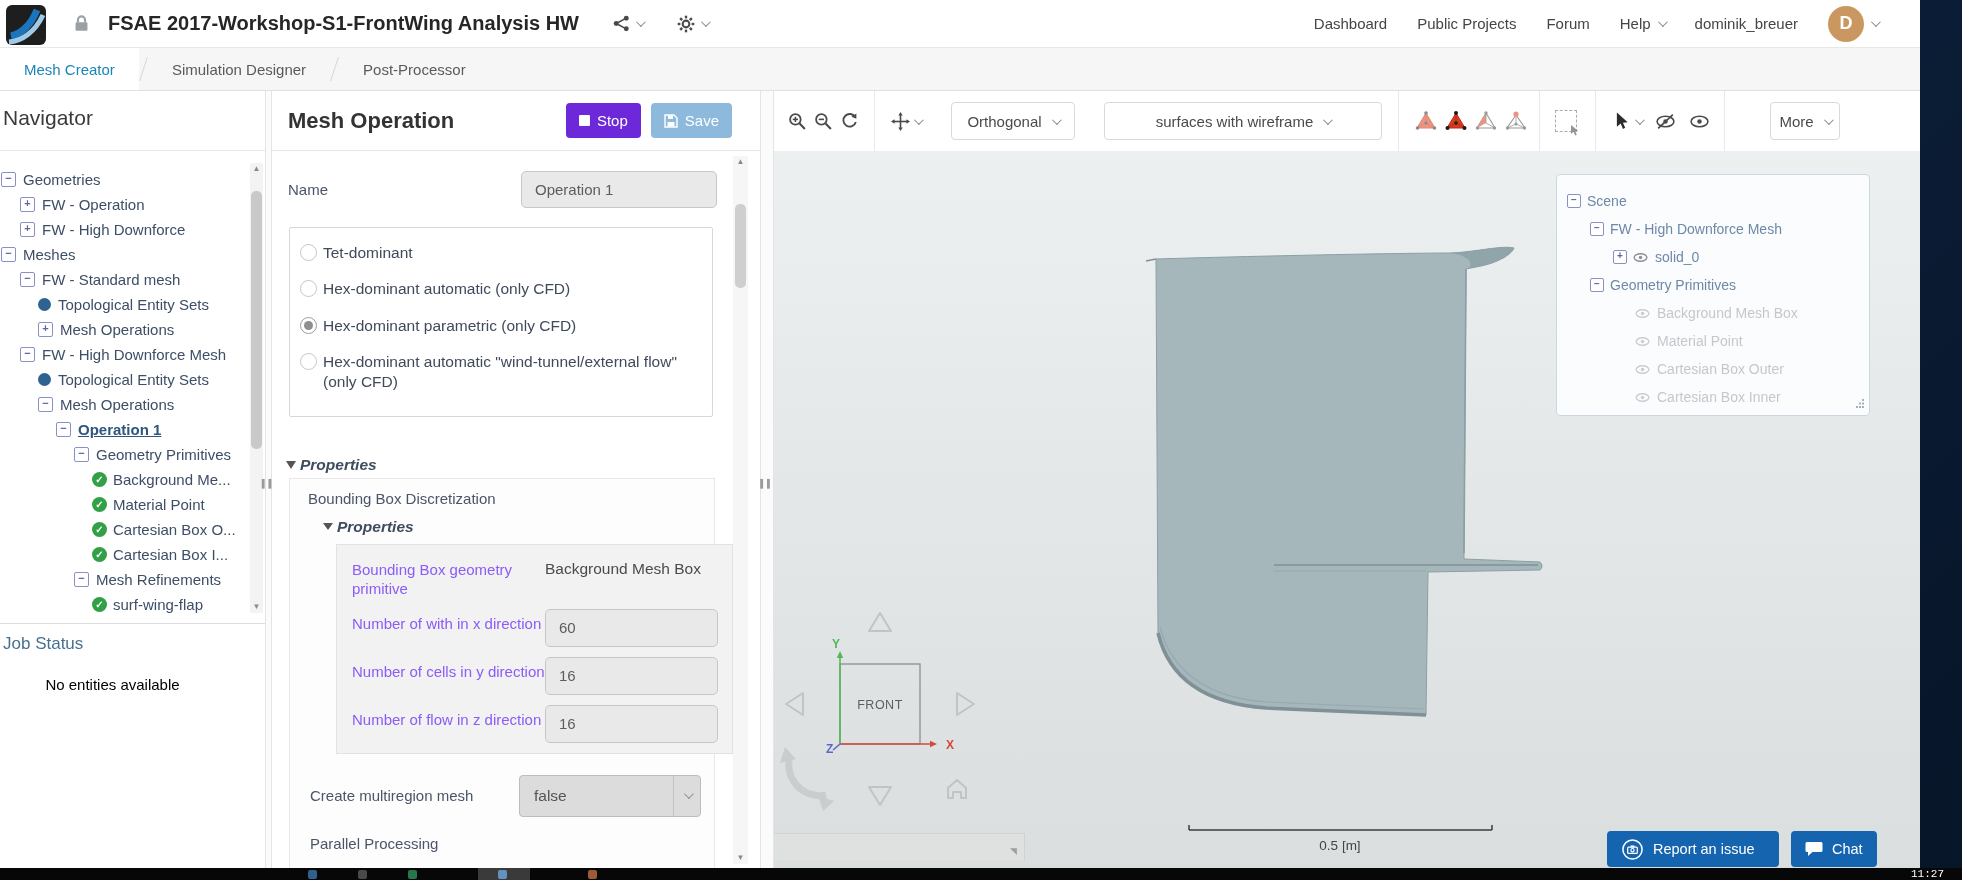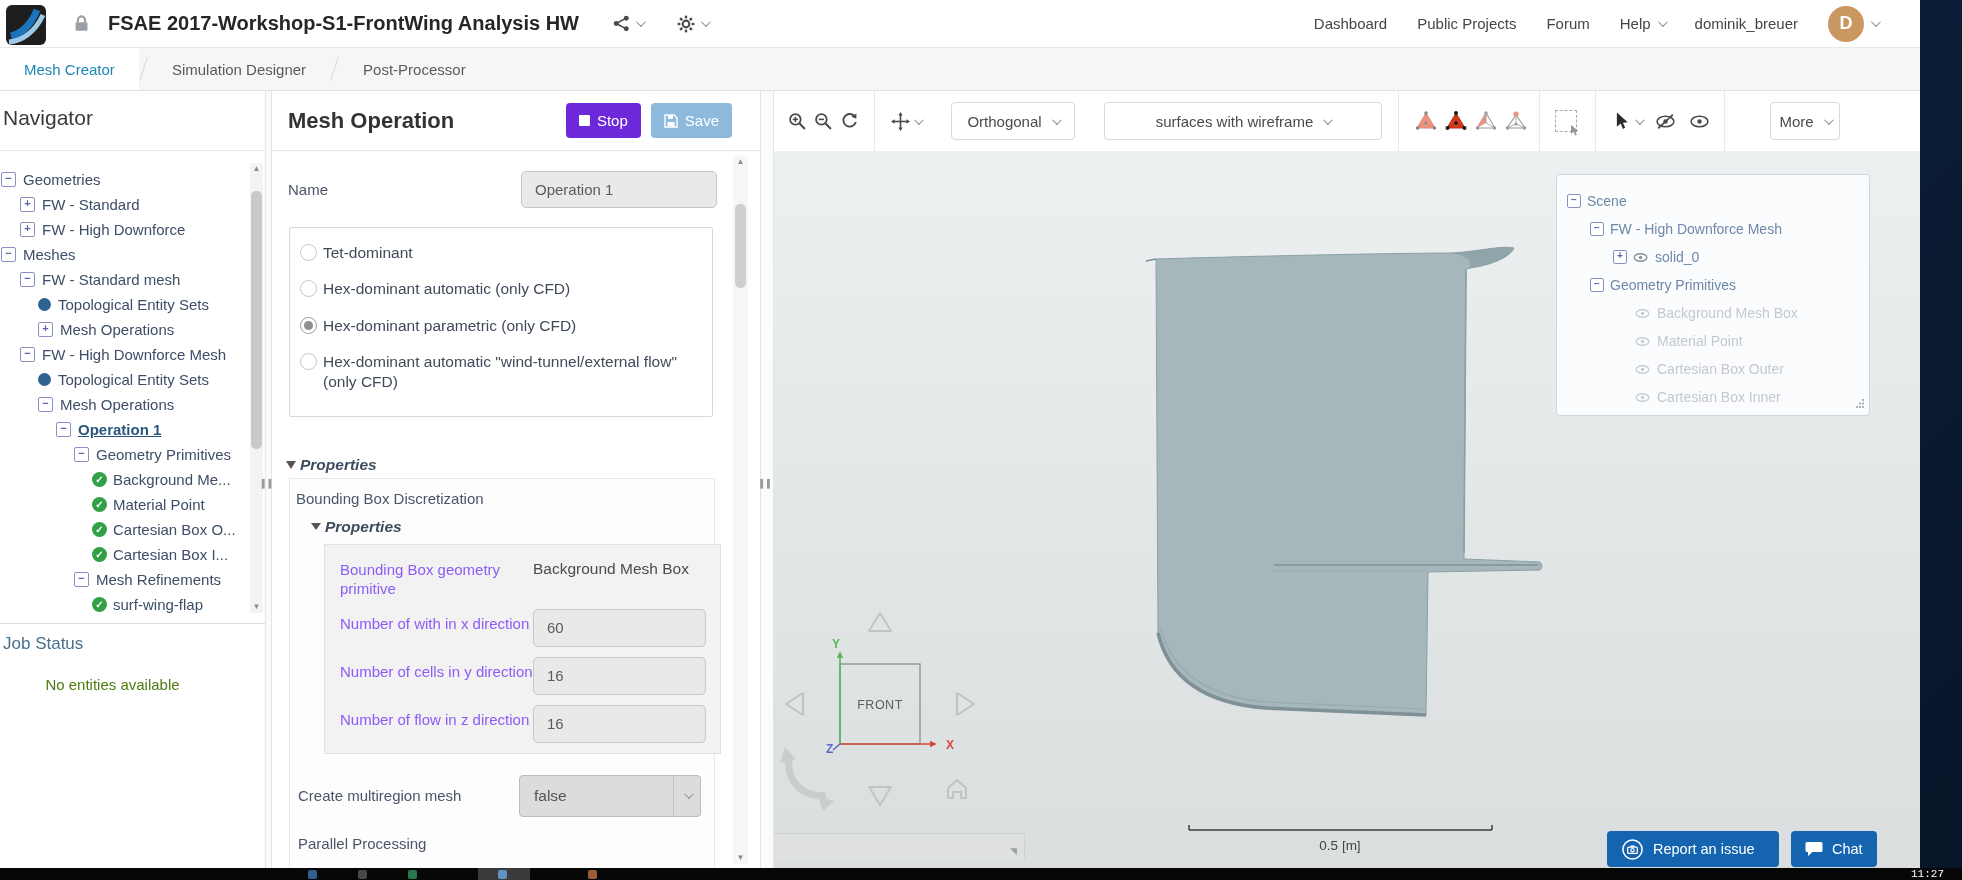--- a/index.html
+++ b/index.html
@@ -41,21 +41,21 @@
        font-size:11px;line-height:11px;text-align:center;margin-right:7px;font-weight:bold;}
   .bdot{width:13px;height:13px;flex:none;border-radius:50%;background:#2e6391;margin-right:7px;}
   .gchk{width:15px;height:15px;flex:none;border-radius:50%;background:#31a046;color:#fff;font-size:10px;line-height:15px;text-align:center;margin-right:6px;font-weight:bold;}
   .tsel{font-weight:bold;text-decoration:underline;color:#2d567f;}
   
   .sscroll{position:absolute;right:2px;top:72px;width:13px;height:450px;background:#f3f3f3;border-radius:2px;}
   .sarrow{position:absolute;left:0;width:13px;height:12px;color:#8a8a8a;font-size:8px;text-align:center;line-height:12px;}
   .sthumb{position:absolute;left:1px;width:11px;border-radius:5px;background:#c9c9c9;}
   .jobwrap{position:absolute;left:0;right:0;top:532px;bottom:0;border-top:1px solid #ddd;}
   .jobtitle{font-size:17px;color:#48708f;padding:10px 0 0 3px;}
-  .jobempty{margin-top:22px;text-align:center;font-size:15px;color:#4d7c0f;padding-right:40px;}
+  .jobempty{margin-top:22px;text-align:center;font-size:15px;color:#000000;padding-right:40px;}
 
   .split{flex:none;background:#fbfbfb;border-left:1px solid #e4e4e4;border-right:1px solid #e4e4e4;position:relative;}
   .split.s1{width:5px;}.split.s2{width:12px;}
   .split .grip{position:absolute;top:388px;left:50%;transform:translateX(-50%);color:#9a9a9a;font-size:8px;letter-spacing:1px;}
 
   
   .mpanel{width:488px;flex:none;position:relative;background:#fff;}
   .mphead{height:60px;display:flex;align-items:center;padding:0 28px 0 16px;box-sizing:border-box;border-bottom:1px solid #e5e5e5;}
   .mptitle{font-size:22px;font-weight:600;color:#333;}
   .btn{display:flex;align-items:center;gap:7px;border-radius:4px;color:#fff;font-size:15px;height:35px;padding:0 13px;cursor:pointer;}
@@ -69,21 +69,21 @@
           font-size:15px;color:#5c5c5c;display:flex;align-items:center;padding-left:13px;}
   .radiobox{position:absolute;top:76px;left:17px;width:424px;box-sizing:border-box;border:1px solid #d8d8d8;border-radius:2px;padding:15px 12px 8px 10px;background:#fff;}
   .ropt{display:flex;align-items:flex-start;margin-bottom:17px;cursor:pointer;}
   .rc{width:15px;height:15px;flex:none;border:1.5px solid #c6c6c6;border-radius:50%;background:#fff;margin-right:6px;margin-top:1px;position:relative;}
   .rc.on{border-color:#9c9c9c;}
   .rc.on::after{content:"";position:absolute;left:3px;top:3px;width:9px;height:9px;border-radius:50%;background:#8f8f8f;}
   .rlbl{font-size:15.5px;color:#3f4a5a;line-height:1.25;}
   .propsh{position:absolute;top:305px;left:14px;display:flex;align-items:center;gap:4px;}
   .tri{width:0;height:0;border-left:5.5px solid transparent;border-right:5.5px solid transparent;border-top:8px solid #555;flex:none;}
   .propslbl{font-size:15.5px;font-style:italic;font-weight:600;color:#3f4c5e;}
-  .group{position:absolute;top:327px;left:17px;width:426px;bottom:-6px;box-sizing:border-box;border:1px solid #e8e8e8;background:#fdfdfd;padding:10px 0 0 6px;}
+  .group{position:absolute;top:327px;left:17px;width:426px;bottom:-6px;box-sizing:border-box;border:1px solid #e8e8e8;background:#fdfdfd;padding:10px 0 0 18px;}
   .glabel{font-size:15px;color:#4a5568;width:210px;line-height:1.3;}
   .subh{display:flex;align-items:center;gap:4px;margin:9px 0 8px 15px;}
   .subh .tri{border-left-width:5px;border-right-width:5px;border-top-width:7px;}
   .inner{margin-left:28px;width:397px;box-sizing:border-box;background:#f2f2f2;border:1px solid #e2e2e2;padding:10px 14px 8px 15px;}
   .irow{display:flex;align-items:flex-start;margin-bottom:10px;}
   .ilabel{flex:1;font-size:15px;color:#8b5cf6;line-height:1.3;padding-top:5px;}
   .ival{width:173px;flex:none;}
   .ivaltext{font-size:15.5px;color:#4b4b4b;padding-top:5px;}
   .iinput{width:173px;height:38px;box-sizing:border-box;background:#e9e9e9;border:1px solid #c7c7c7;border-radius:5px;font-size:15px;color:#5c5c5c;display:flex;align-items:center;padding-left:13px;}
   .rowmulti{display:flex;align-items:center;margin:21px 13px 0 2px;}
@@ -204,21 +204,21 @@
 
     <aside class="sidebar">
       <div class="navtitle">Navigator</div>
       <div class="treewrap">
         <div class="trow d0">
             <span class="exp">−</span>
             <span>Geometries</span>
           </div>
         <div class="trow d1">
             <span class="exp">+</span>
-            <span>FW - Standard</span>
+            <span>FW - Operation</span>
           </div>
         <div class="trow d1">
             <span class="exp">+</span>
             <span>FW - High Downforce</span>
           </div>
         <div class="trow d0">
             <span class="exp">−</span>
             <span>Meshes</span>
           </div>
         <div class="trow d1">

